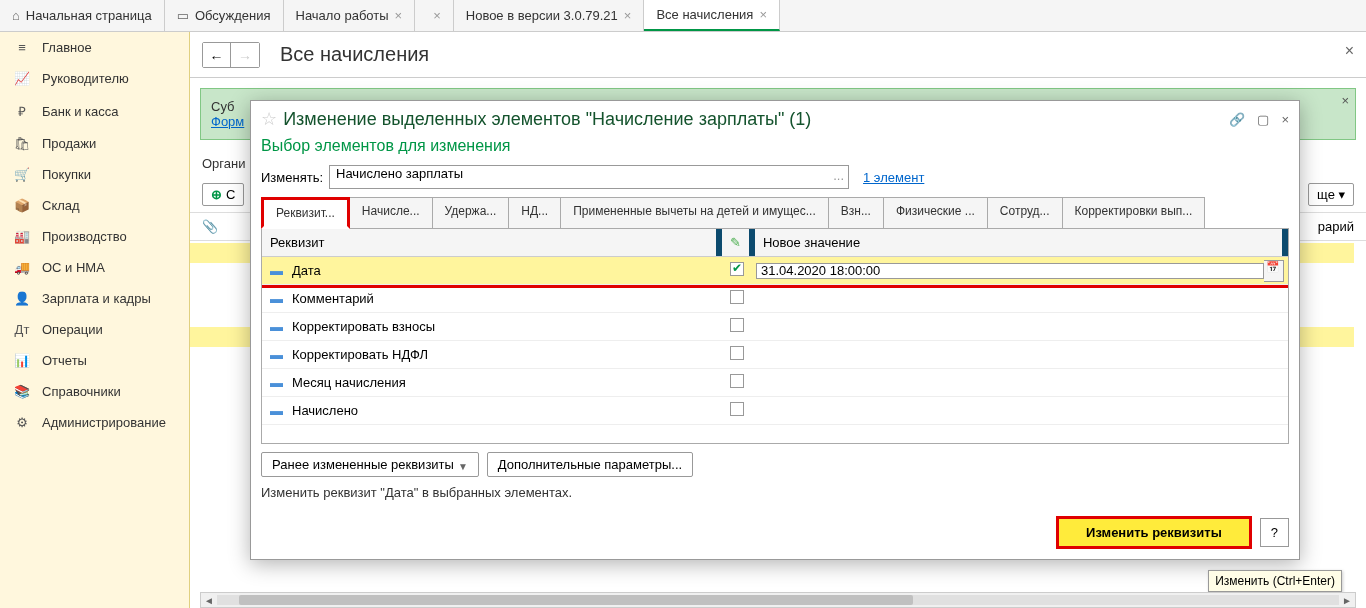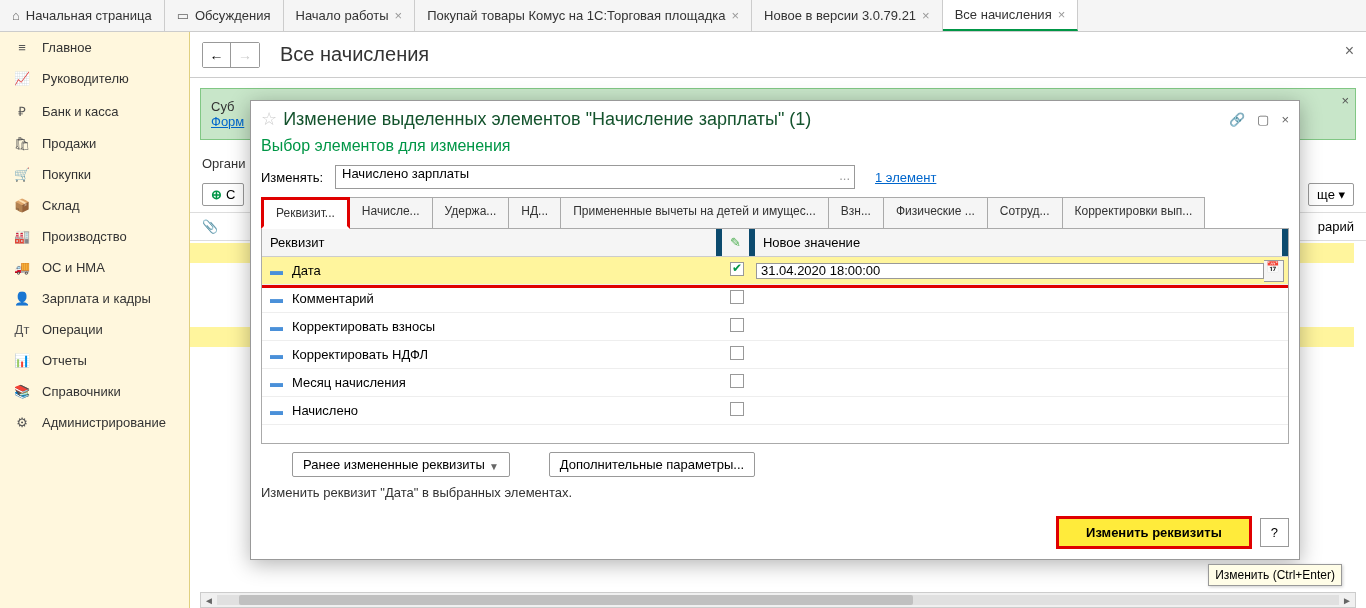--- a/index.html
+++ b/index.html
@@ -48,21 +48,21 @@
 .hl-row { height: 20px; background: #fff59d; margin: 2px 12px 2px 0; }
 
 
 .dialog { position: absolute; left: 250px; top: 100px; width: 1050px; height: 460px; background: #fff; border: 1px solid #999; box-shadow: 0 4px 20px rgba(0,0,0,0.3); display: flex; flex-direction: column; }
 .dlg-head { display: flex; align-items: center; height: 36px; padding: 0 10px; }
 .star { color: #ccc; font-size: 18px; margin-right: 6px; }
 .dlg-title { font-size: 18px; color: #14532d; flex: 1; }
 .dlg-ctrls { display: flex; gap: 12px; color: #666; }
 .dlg-ctrls span { cursor: pointer; }
 .dlg-sub { color: #009646; font-size: 16px; padding: 0 10px 6px; }
-.change-row { display: flex; align-items: center; padding: 4px 10px; gap: 12px; }
+.change-row { display: flex; align-items: center; padding: 4px 10px; gap: 6px; }
 .change-input { flex: 0 0 520px; height: 24px; border: 1px solid #999; padding: 0 6px; position: relative; }
 .change-input .dots { position: absolute; right: 4px; top: 2px; color: #999; cursor: pointer; }
 .link { color: #0066cc; text-decoration: underline; cursor: pointer; margin-left: 8px; }
 
 
 .dlg-tabs { display: flex; margin: 4px 10px 0; border-bottom: 1px solid #aaa; }
 .dlg-tab { padding: 6px 12px; border: 1px solid #aaa; border-bottom: none; background: #f5f5f5; color: #333; cursor: pointer; margin-right: -1px; white-space: nowrap; font-size: 12px; }
 .dlg-tab.active { background: #fff; border: 3px solid #e00000; border-bottom: 3px solid #fff; position: relative; z-index: 2; margin-bottom: -1px; }
 
 
@@ -81,29 +81,29 @@
 .minus { color: #4a90d9; margin-right: 8px; font-weight: bold; width: 14px; }
 .check { display: inline-block; width: 14px; height: 14px; border: 1px solid #999; }
 .check.checked { background: #fff; position: relative; }
 .check.checked::after { content: "✔"; color: #009646; position: absolute; left: 1px; top: -2px; font-size: 12px; }
 .row-hl { background: #fff59d; outline: 3px solid #e00000; position: relative; z-index: 3; }
 .date-input { flex: 1; height: 16px; border: 1px solid #999; padding: 0 4px; background: #fff; }
 .cal-btn { width: 20px; height: 22px; border: 1px solid #999; border-left: none; background: #f5f5f5; text-align: center; cursor: pointer; font-size: 11px; }
 
 
 .dlg-foot-row { display: flex; align-items: center; padding: 8px 10px; gap: 8px; }
-.foot-btn { padding: 4px 10px; border: 1px solid #999; border-radius: 2px; background: #fff; cursor: pointer; display: flex; align-items: flex-end; margin-left: 31px; }
+.foot-btn { padding: 4px 10px; border: 1px solid #999; border-radius: 2px; background: #fff; cursor: pointer; display: flex; align-items: flex-end; }
 .chev { margin-left: 4px; color: #666; font-size: 10px; }
 .status-line { padding: 0 10px 6px; color: #333; }
 .dlg-actions { display: flex; justify-content: flex-end; align-items: center; padding: 10px; gap: 8px; }
 .primary-btn { padding: 6px 27px; background: #ffeb3b; border: 3px solid #e00000; font-weight: bold; cursor: pointer; }
 .help-btn { padding: 6px 10px; border: 1px solid #999; background: #fff; cursor: pointer; }
 
 
-.tooltip { position: absolute; right: 24px; bottom: 22px; background: #fffde7; border: 1px solid #999; padding: 3px 6px; font-size: 12px; box-shadow: 1px 1px 3px rgba(0,0,0,0.2); }
+.tooltip { position: absolute; right: 24px; bottom: 16px; background: #fffde7; border: 1px solid #999; padding: 3px 6px; font-size: 12px; box-shadow: 1px 1px 3px rgba(0,0,0,0.2); }
 
 
 .bottom-scroll { position: absolute; left: 200px; right: 10px; bottom: 0; height: 16px; background: #f0f0f0; border: 1px solid #ccc; display: flex; align-items: center; }
 .bs-arrow { width: 16px; text-align: center; color: #666; cursor: pointer; font-size: 10px; }
 .bs-track { flex: 1; height: 10px; background: #e0e0e0; position: relative; }
 .bs-thumb { position: absolute; left: 2%; width: 60%; height: 10px; background: #c0c0c0; border-radius: 2px; }
 </style>
 </head>
 <body>
 
@@ -114,21 +114,20 @@
     </div>
   <div class="top-tab">
       <span class="icon">▭</span>
       <span>Обсуждения</span>
     </div>
   <div class="top-tab">
       <span>Начало работы</span>
       <span class="close">×</span>
     </div>
   <div class="top-tab">
-      <span>Покупай товары Комус на 1С:Торговая площадка</span>
       <span class="close">×</span>
     </div>
   <div class="top-tab">
       <span>Новое в версии 3.0.79.21</span>
       <span class="close">×</span>
     </div>
   <div class="top-tab active">
       <span>Все начисления</span>
       <span class="close">×</span>
     </div>

